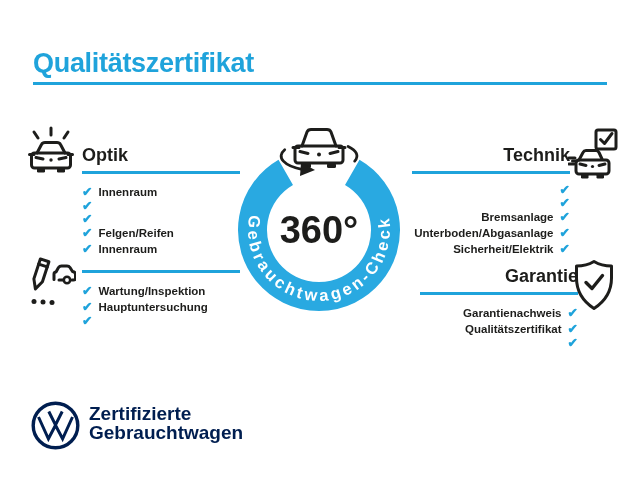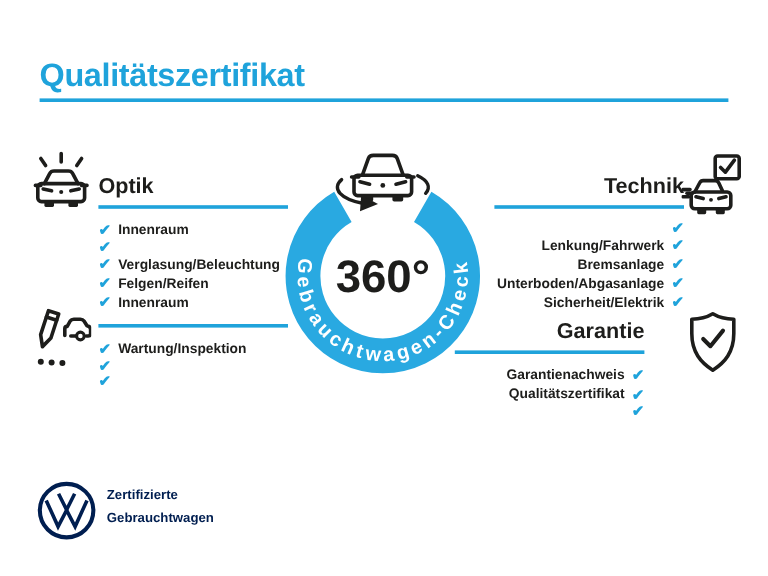--- a/index.html
+++ b/index.html
@@ -16,32 +16,32 @@
   .section ul{list-style:none;margin:10px 0 0;padding:0;}
   .section li{font-size:11.5px;font-weight:700;line-height:16px;display:flex;
               align-items:center;gap:6px;color:#1d1d1b;}
   .right .sec-title{text-align:right;}
   .right li{flex-direction:row-reverse;text-align:right;}
   .check{color:#1fa3db;font-size:12.5px;line-height:1;}
 
   #sec-optik{left:82px;top:144px;}
   #sec-technik{left:412px;top:144px;}
   #sec-wartung{left:82px;top:265px;}
-  #sec-garantie{left:379px;top:265px;}
+  #sec-garantie{left:420px;top:265px;}
 
   .icon{position:absolute;}
   #icon-optik{left:26px;top:126px;}
   #icon-technik{left:568px;top:128px;}
   #icon-wartung{left:26px;top:257px;}
   #icon-garantie{left:573px;top:259px;}
 
   #badge{position:absolute;left:230px;top:120px;overflow:visible;}
 
   #footer-logo{left:30px;top:400px;}
-  .footer-text{position:absolute;left:89px;top:404px;font-size:11px;font-weight:700;
+  .footer-text{position:absolute;left:89px;top:404px;font-size:19px;font-weight:700;
                line-height:19px;color:#001e50;}
 </style>
 </head>
 <body>
 
 <div id="canvas">
 
   <h1 class="title">Qualitätszertifikat</h1>
   <div class="divider"></div>
 
@@ -119,21 +119,20 @@
           <span class="check">✔</span>
           <span>Innenraum</span>
         </li>
 
         <li>
           <span class="check">✔</span>
         </li>
 
         <li>
           <span class="check">✔</span>
-          <span>Verglasung/Beleuchtung</span>
         </li>
 
         <li>
           <span class="check">✔</span>
           <span>Felgen/Reifen</span>
         </li>
 
         <li>
           <span class="check">✔</span>
           <span>Innenraum</span>
@@ -145,21 +144,20 @@
     <h2 class="sec-title">Technik</h2>
     <div class="sec-rule"></div>
     <ul>
 
         <li>
           <span class="check">✔</span>
         </li>
 
         <li>
           <span class="check">✔</span>
-          <span>Lenkung/Fahrwerk</span>
         </li>
 
         <li>
           <span class="check">✔</span>
           <span>Bremsanlage</span>
         </li>
 
         <li>
           <span class="check">✔</span>
           <span>Unterboden/Abgasanlage</span>
@@ -176,20 +174,21 @@
     <div class="sec-rule"></div>
     <ul>
 
         <li>
           <span class="check">✔</span>
           <span>Wartung/Inspektion</span>
         </li>
 
         <li>
           <span class="check">✔</span>
+          <span>Hauptuntersuchung</span>
         </li>
 
         <li>
           <span class="check">✔</span>
         </li>
       </ul>
   </section>
 
   <section class="section right" id="sec-garantie">
     <h2 class="sec-title">Garantie</h2>

